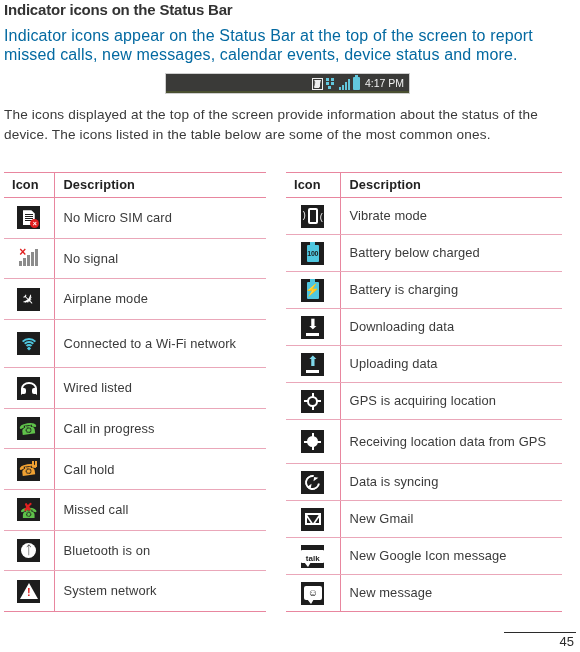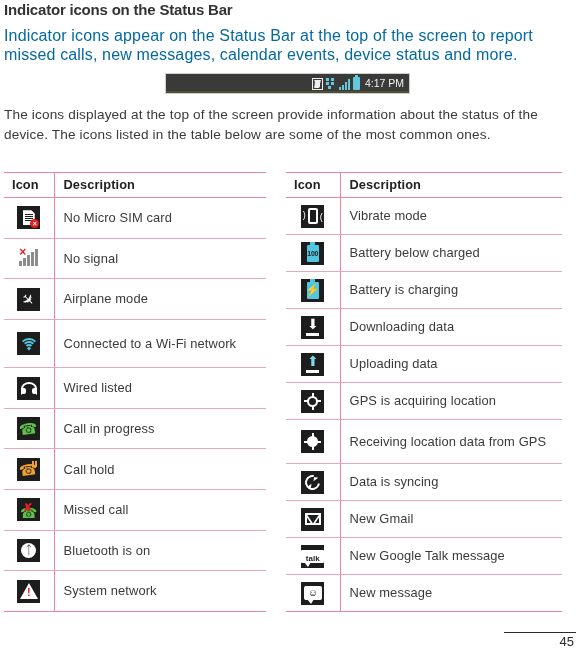--- a/index.html
+++ b/index.html
@@ -716,21 +716,21 @@
         </tr>
 
         <tr>
           <td class="ic">
             <span class="tile">
               <span class="i-talk">
                   <span class="t">talk</span>
                 </span>
             </span>
           </td>
-          <td class="desc">New Google Talk message</td>
+          <td class="desc">New Google Icon message</td>
         </tr>
 
         <tr>
           <td class="ic">
             <span class="tile">
               <span class="i-msg">
                   <span class="face">☺</span>
                 </span>
             </span>
           </td>

